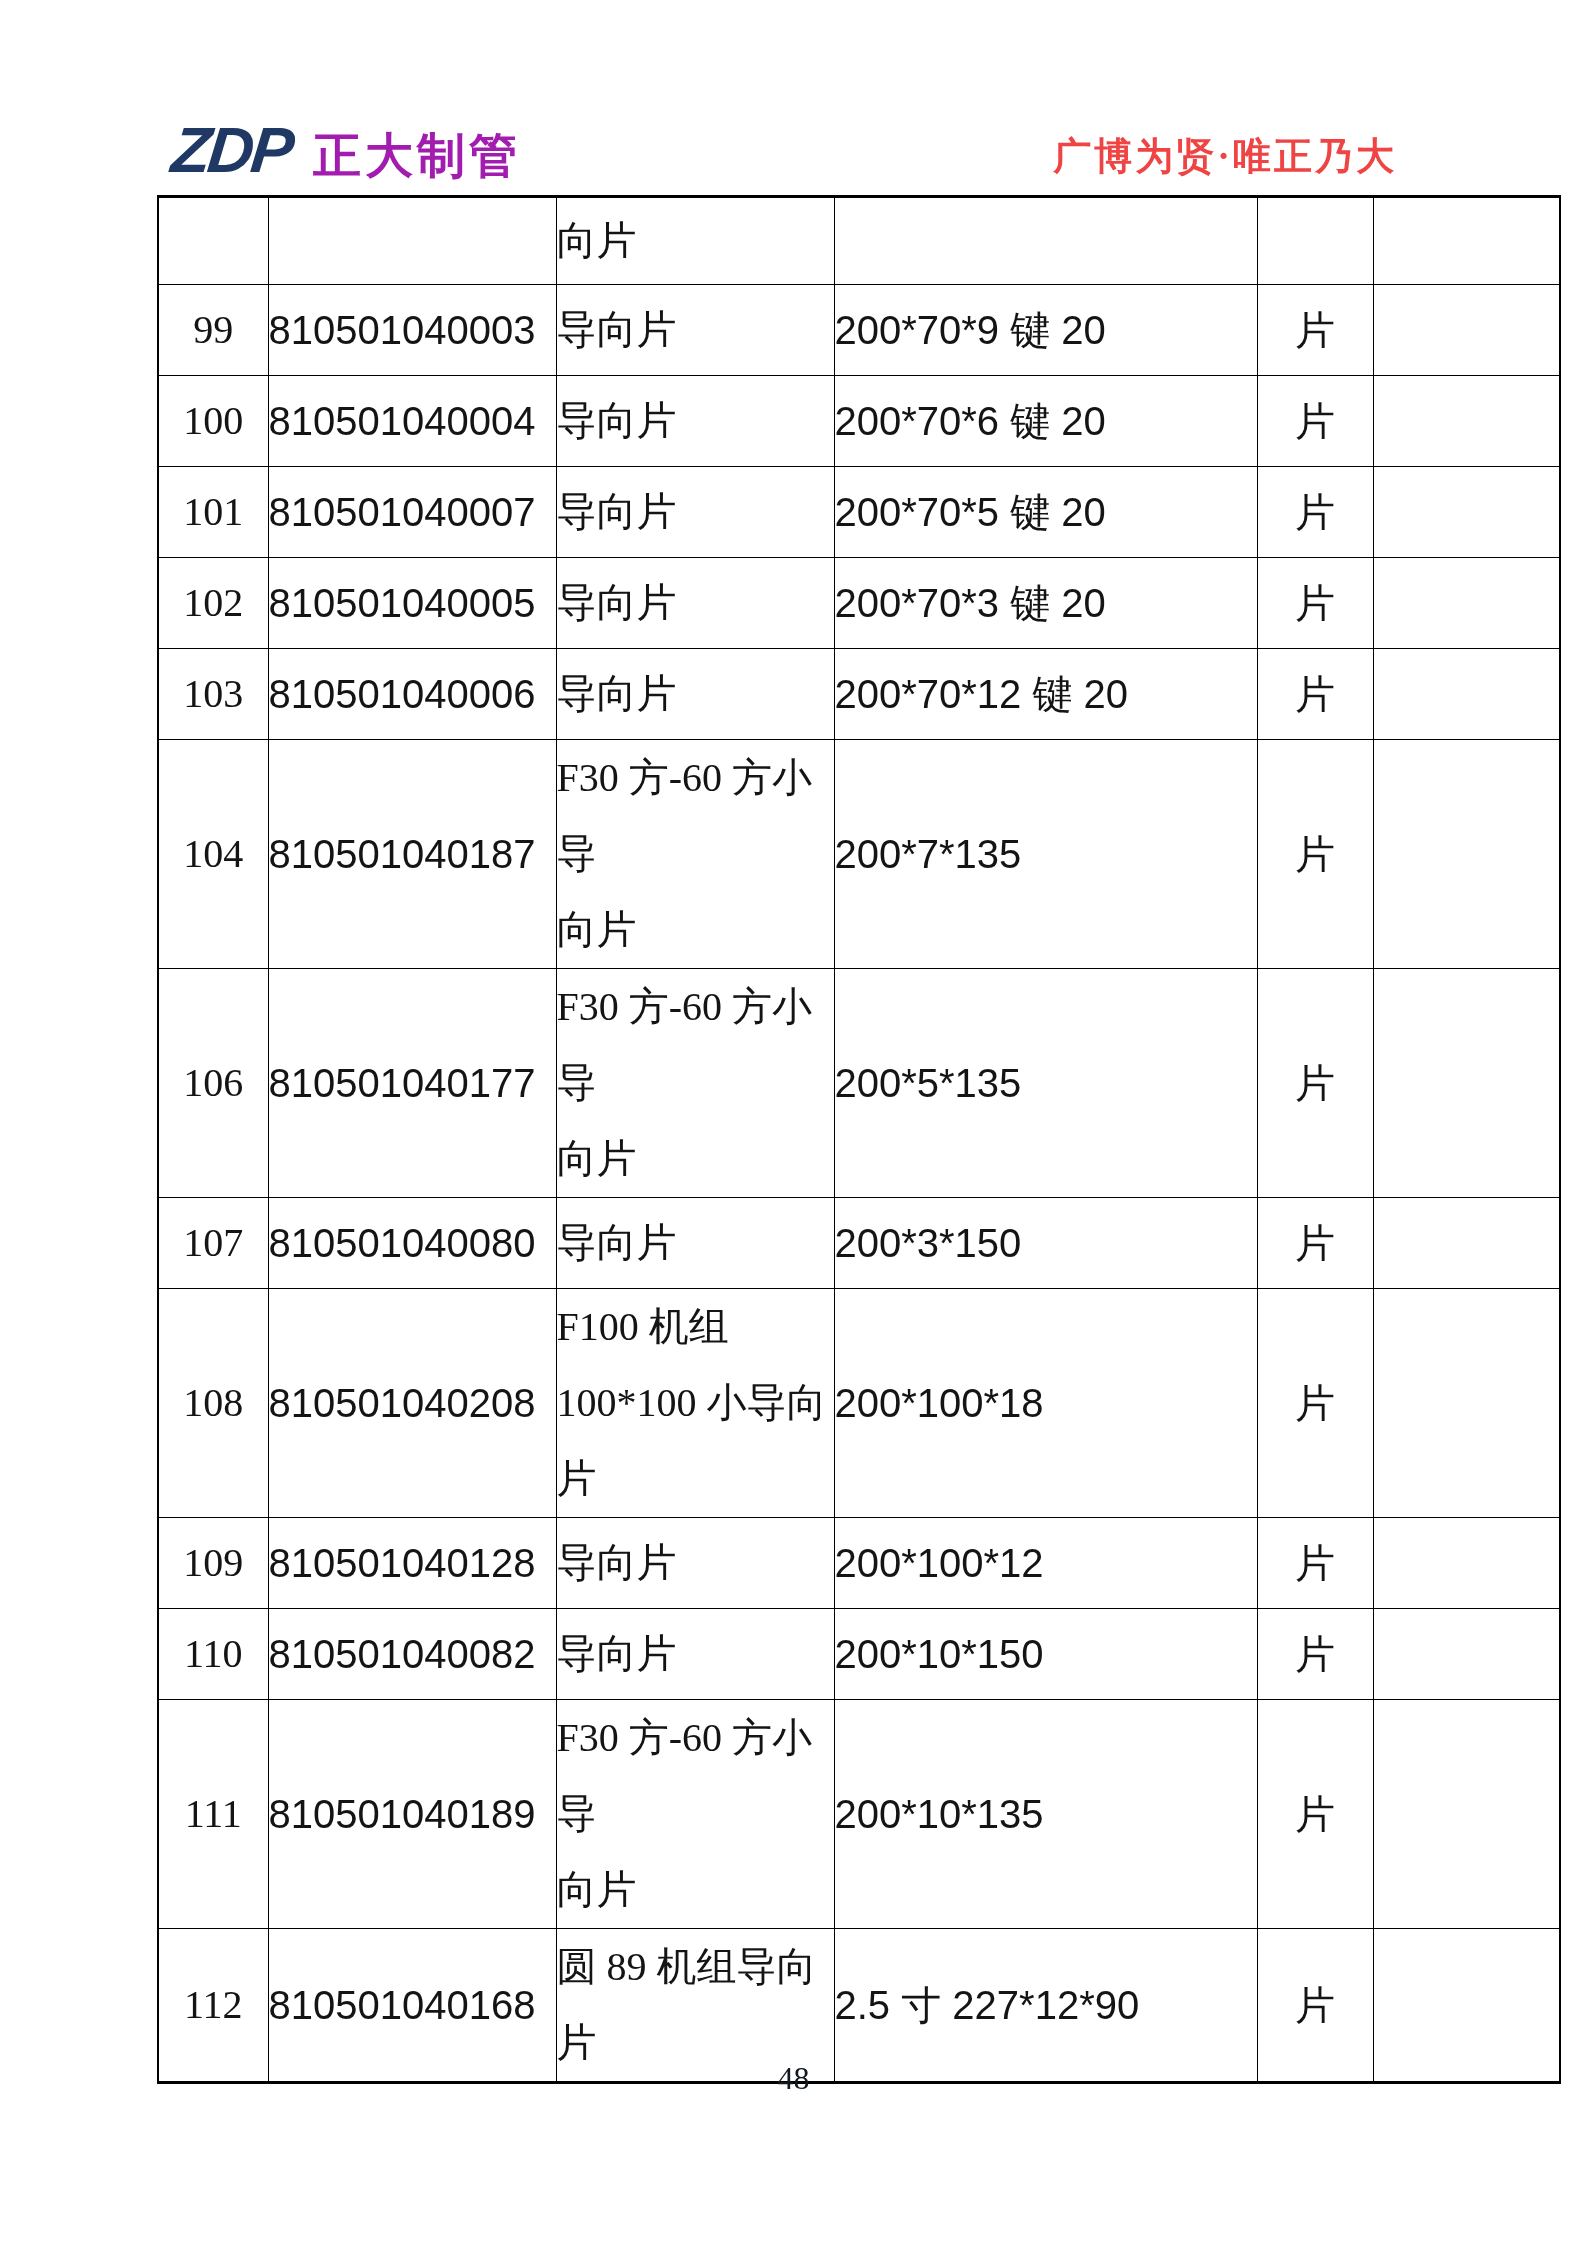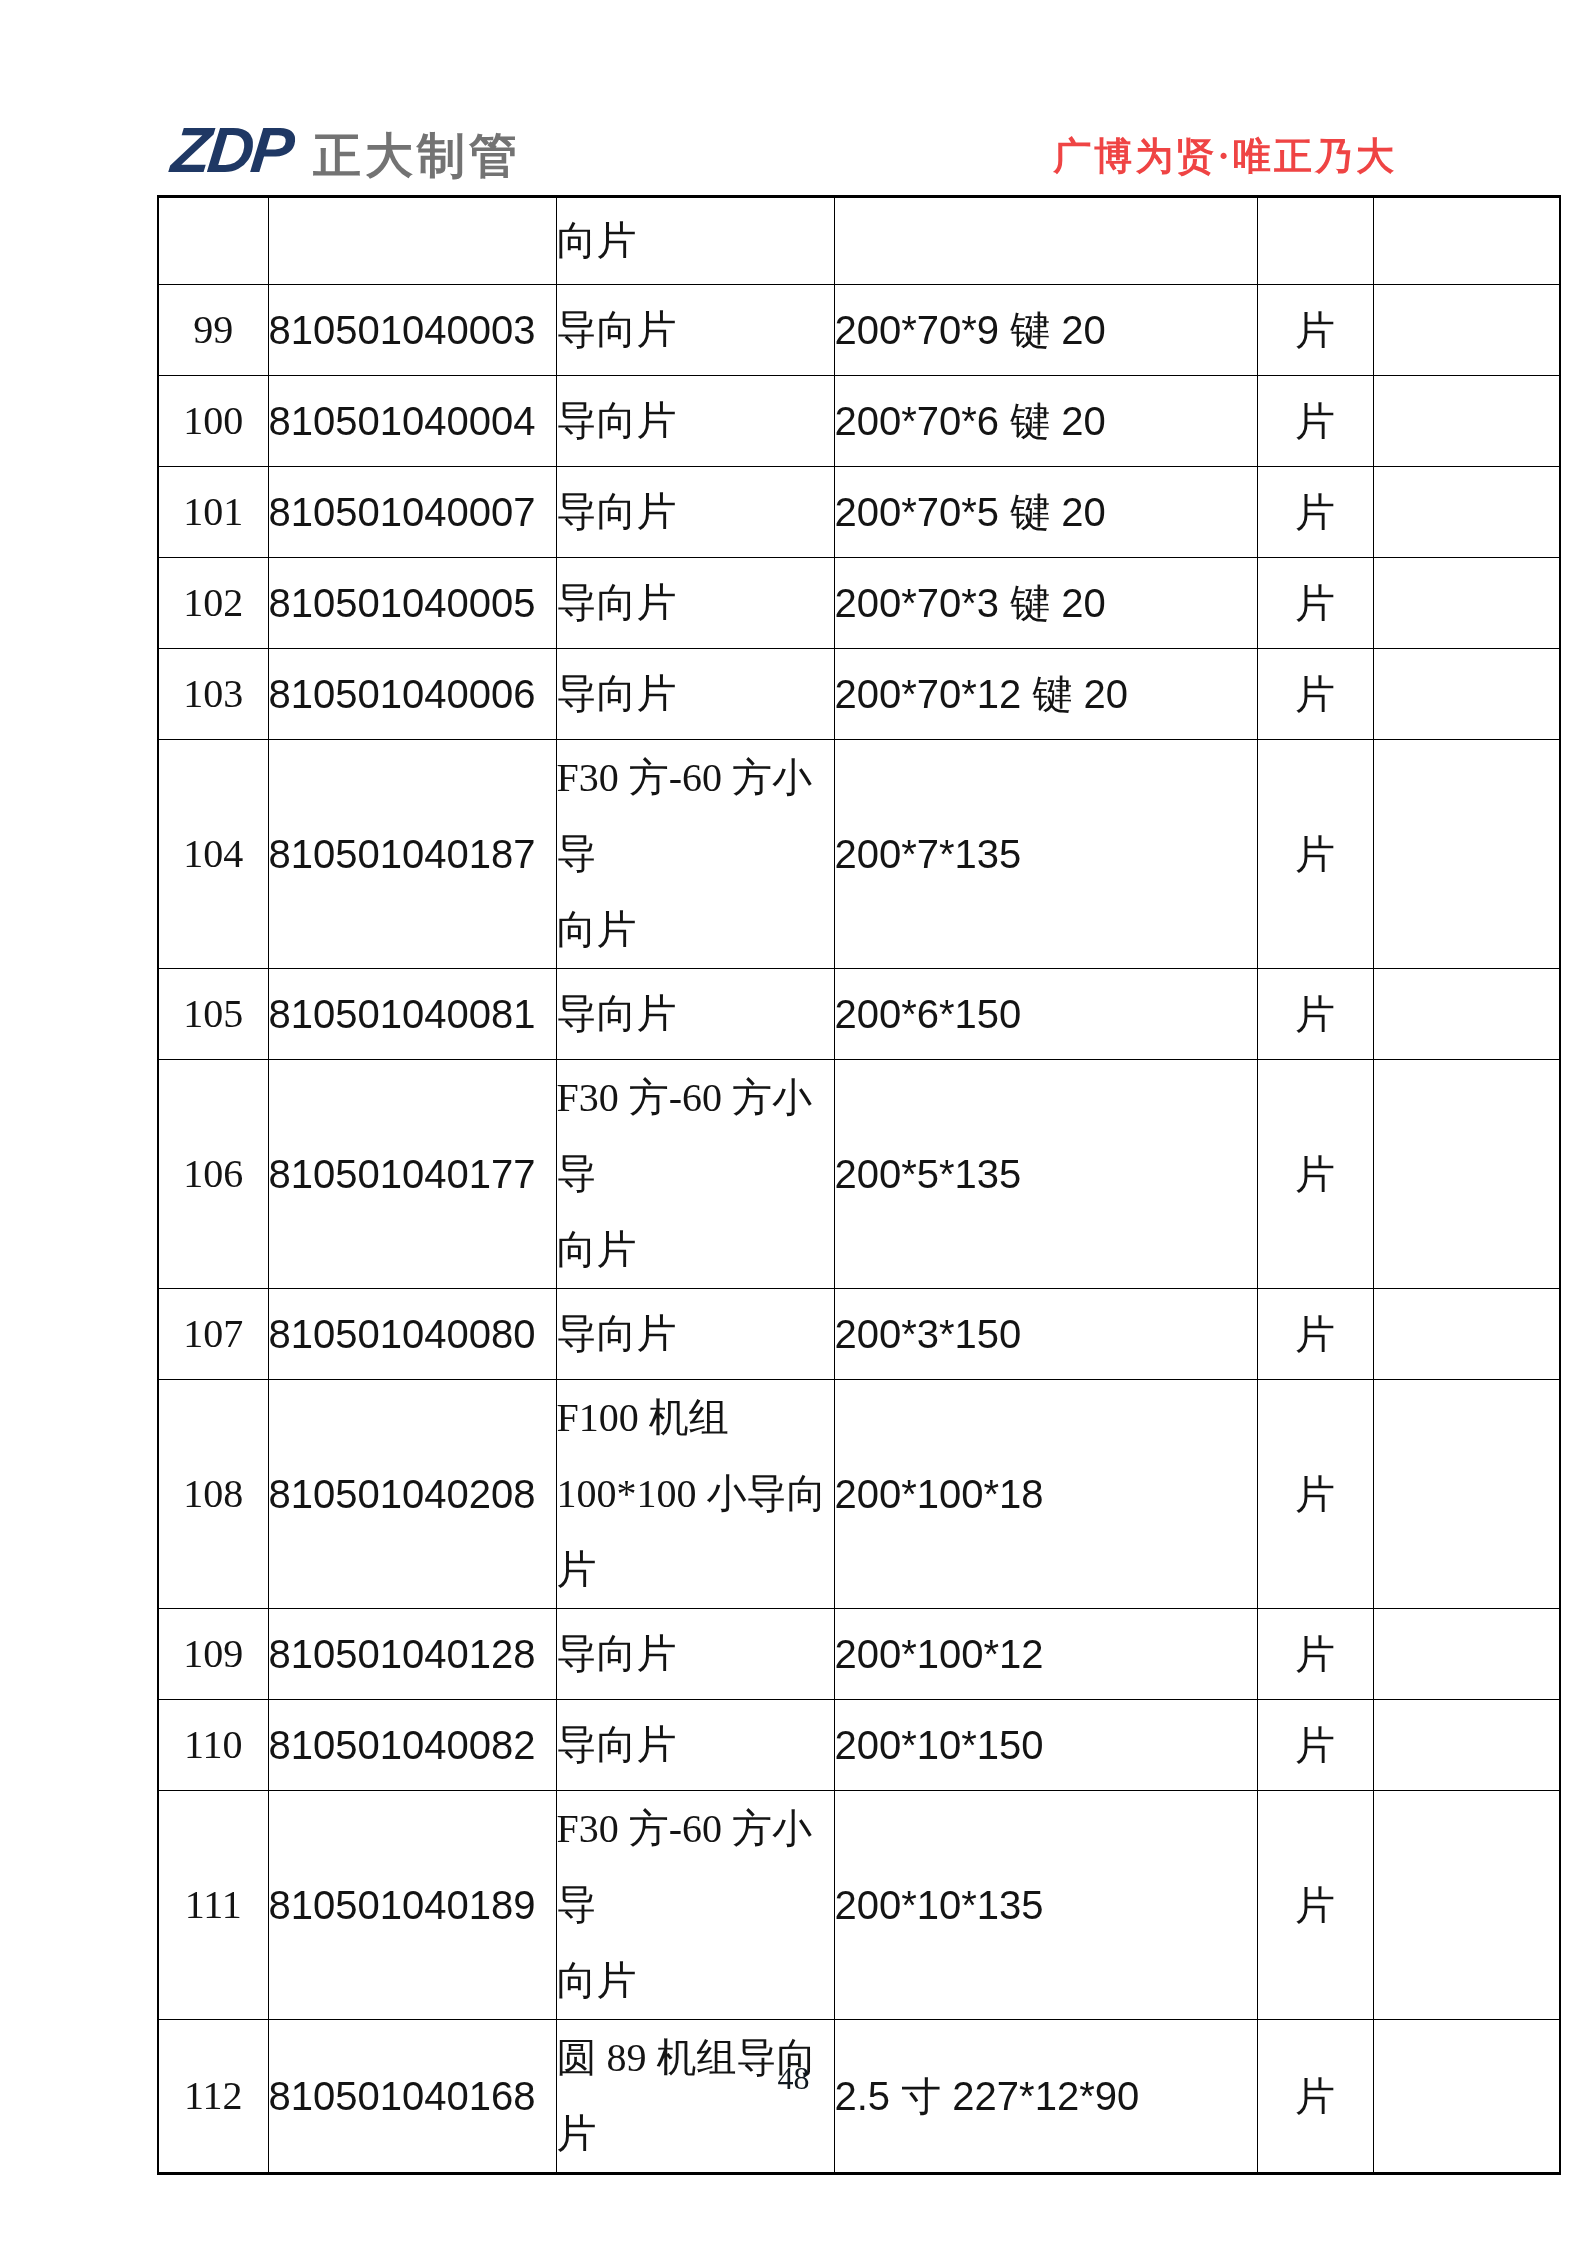--- a/index.html
+++ b/index.html
@@ -11,21 +11,21 @@
 
   
   .brandbar { position:absolute; left:172px; top:118px; display:flex; align-items:baseline; }
   .logo-zdp {
     display:inline-block; font-weight:bold; font-style:italic;
     font-size:64px; line-height:64px; letter-spacing:-3px;
     transform:skewX(-6deg); color:#1f3864;
   }
   .logo-cn {
     display:inline-block; margin-left:22px; font-weight:bold;
-    font-size:48px; line-height:52px; color:#737373; letter-spacing:4px;
+    font-size:48px; line-height:52px; color:#a21caf; letter-spacing:4px;
   }
   .slogan {
     position:absolute; top:134px; right:190px;
     font-family:"Liberation Serif","DejaVu Serif",serif; font-weight:bold;
     font-size:38px; line-height:44px; color:#ef4444; letter-spacing:3px;
   }
 
   
   table.parts {
     position:absolute; left:157px; top:195px; width:1402px;
@@ -122,28 +122,20 @@
       </tr>
       <tr>
         <td class="no">104</td>
         <td class="code">810501040187</td>
         <td class="name">F30 方-60 方小导
 向片</td>
         <td class="spec">200*7*135</td>
         <td class="unit">片</td>
         <td class="note"></td>
       </tr>
-      <tr class="r-s">
-        <td class="no">105</td>
-        <td class="code">810501040081</td>
-        <td class="name">导向片</td>
-        <td class="spec">200*6*150</td>
-        <td class="unit">片</td>
-        <td class="note"></td>
-      </tr>
       <tr>
         <td class="no">106</td>
         <td class="code">810501040177</td>
         <td class="name">F30 方-60 方小导
 向片</td>
         <td class="spec">200*5*135</td>
         <td class="unit">片</td>
         <td class="note"></td>
       </tr>
       <tr class="r-s">

